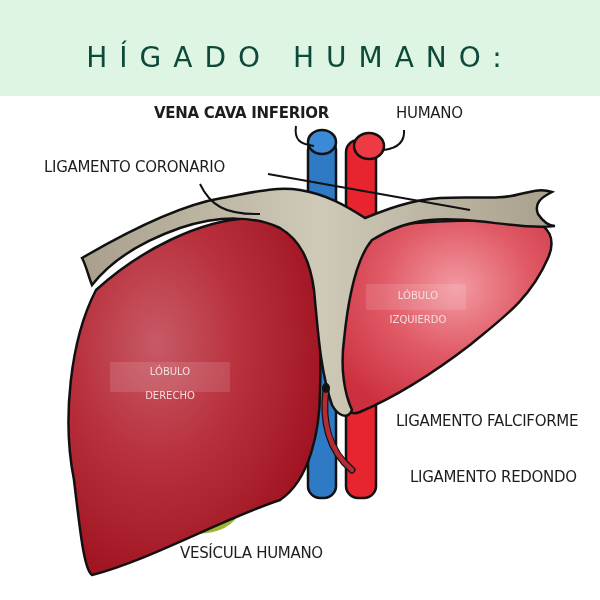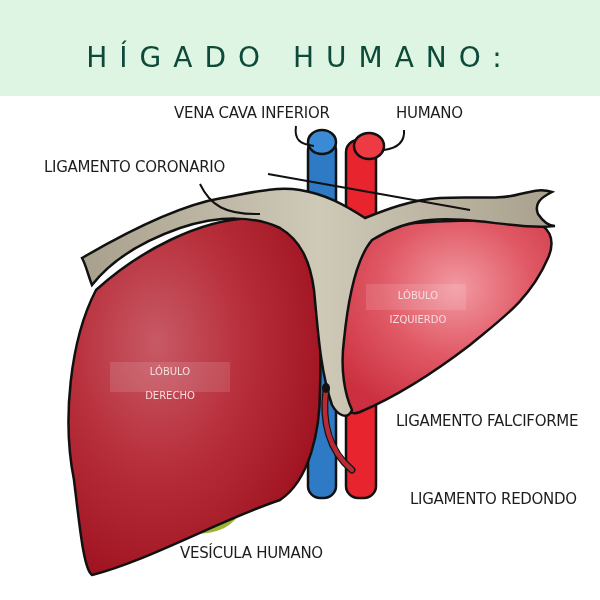--- a/index.html
+++ b/index.html
@@ -72,18 +72,18 @@
 
 <div class="lobe-label" style="left:110px;top:360px;width:120px;">
   <div>LÓBULO</div>
   <div>DERECHO</div>
 </div>
 <div class="lobe-label" style="left:358px;top:284px;width:120px;">
   <div>LÓBULO</div>
   <div>IZQUIERDO</div>
 </div>
 
-<div class="label" style="left:174px;top:104px;">VENA CAVA INFERIOR</div>
+<div class="label" style="left:154px;top:104px;font-weight:bold;">VENA CAVA INFERIOR</div>
 <div class="label" style="left:396px;top:104px;">HUMANO</div>
 <div class="label" style="left:44px;top:158px;">LIGAMENTO CORONARIO</div>
 <div class="label" style="left:396px;top:412px;text-align:right;">LIGAMENTO FALCIFORME</div>
-<div class="label" style="left:410px;top:468px;margin-top:22px;">LIGAMENTO REDONDO</div>
+<div class="label" style="left:410px;top:468px;">LIGAMENTO REDONDO</div>
 <div class="label" style="left:180px;top:544px;">VESÍCULA HUMANO</div>
 
 </body></html>

